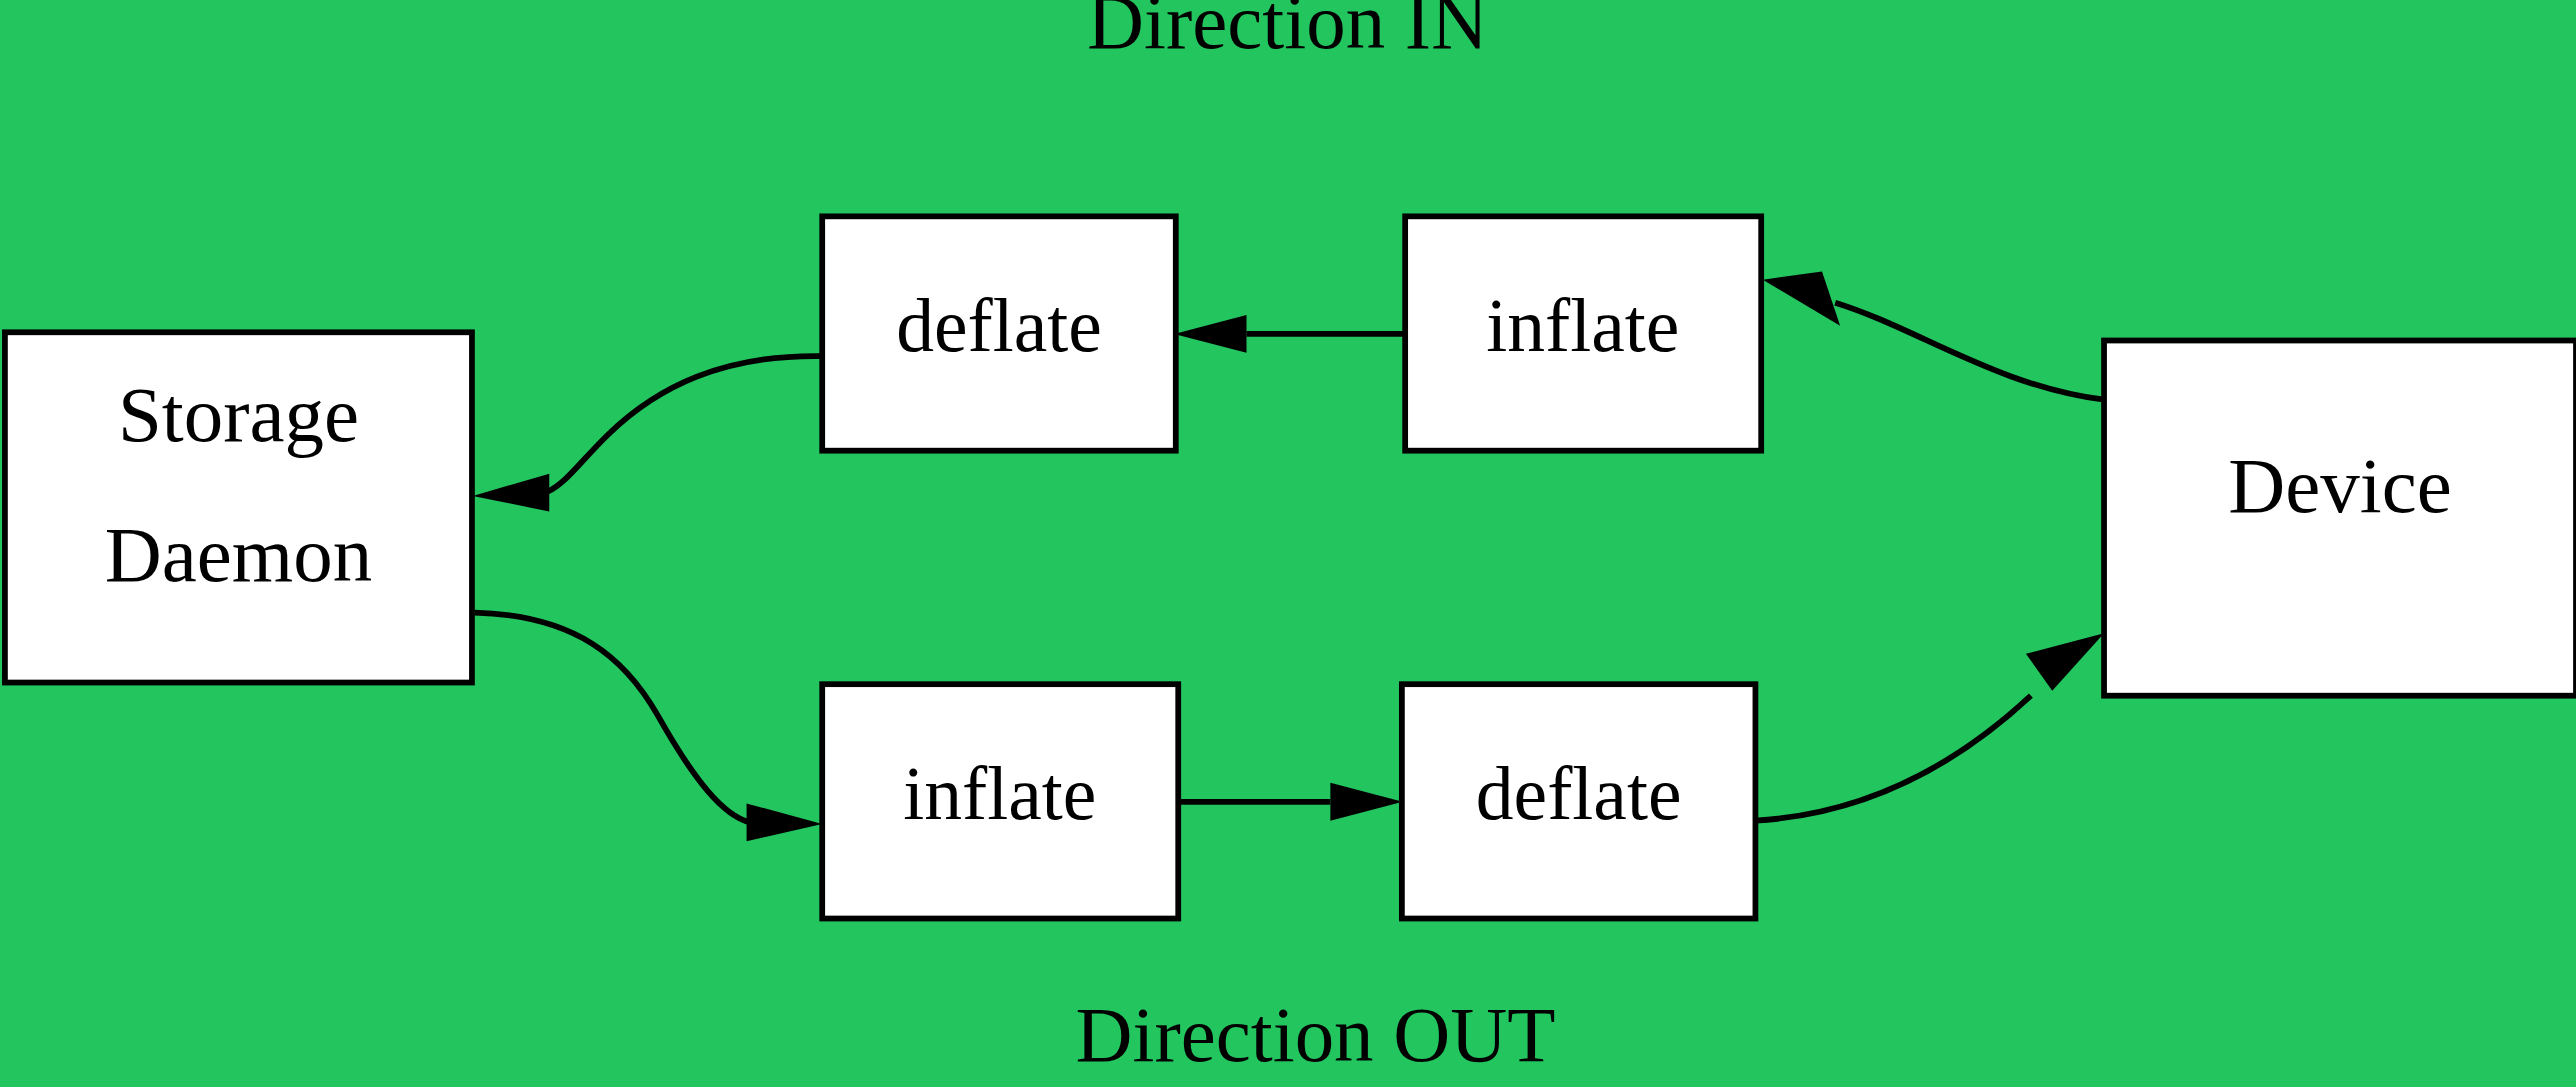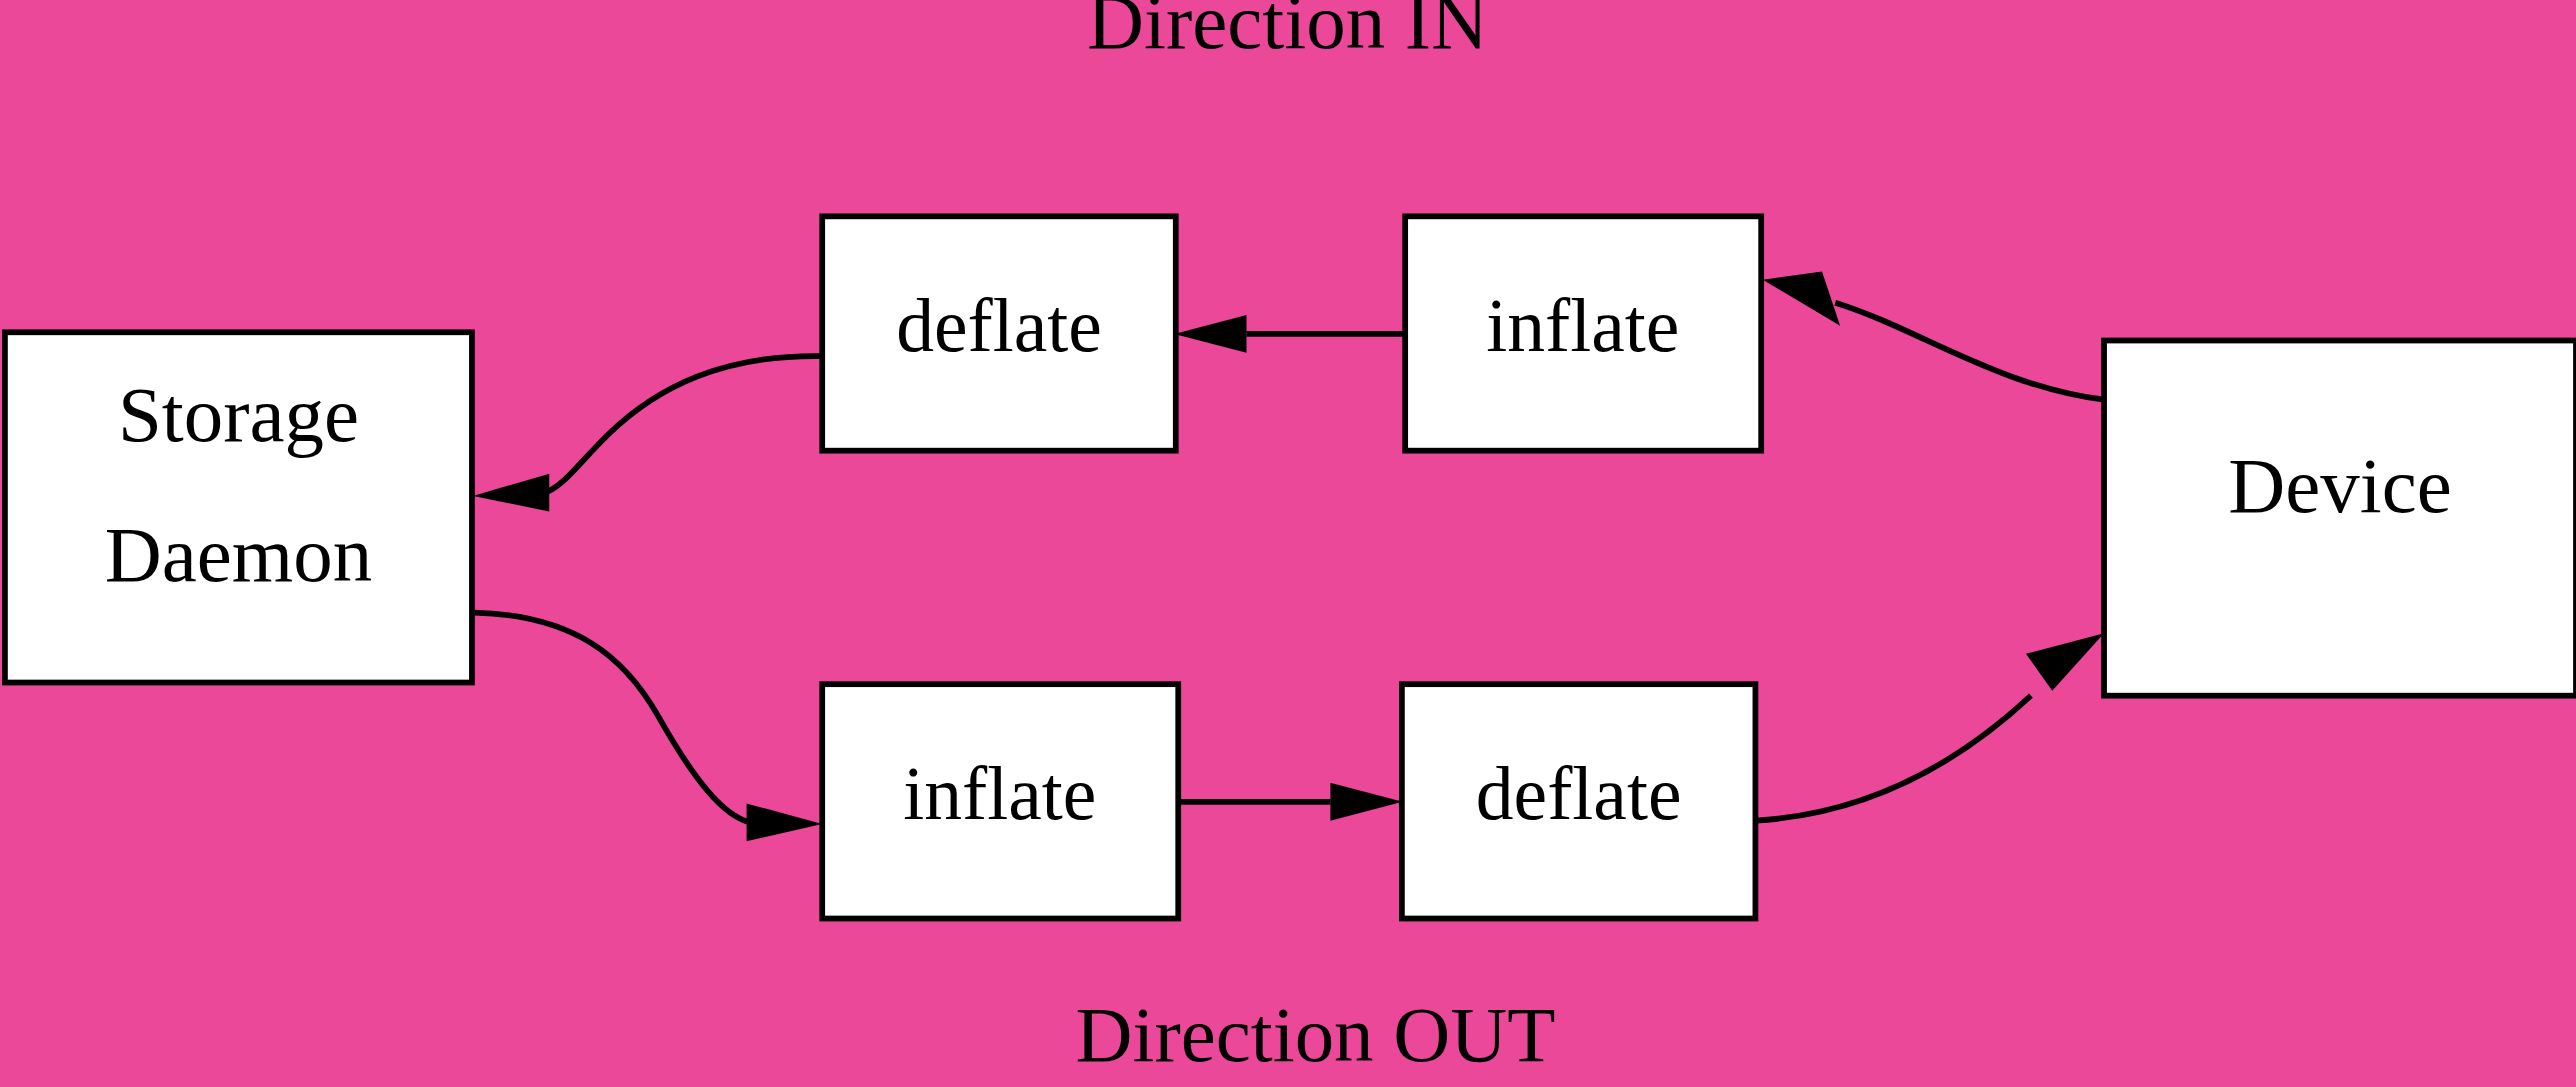--- a/index.html
+++ b/index.html
@@ -11,21 +11,21 @@
   body {
     width: 2576px;
     height: 1088px;
     overflow: hidden;
     font-family: "Liberation Serif", "DejaVu Serif", serif;
   }
   #diagram-root {
     position: relative;
     width: 2576px;
     height: 1088px;
-    background: #ec4899;
+    background: #22c55e;
   }
   svg#diagram-svg {
     position: absolute;
     left: 0;
     top: 0;
     width: 2576px;
     height: 1088px;
     display: block;
   }
   .node-rect {

